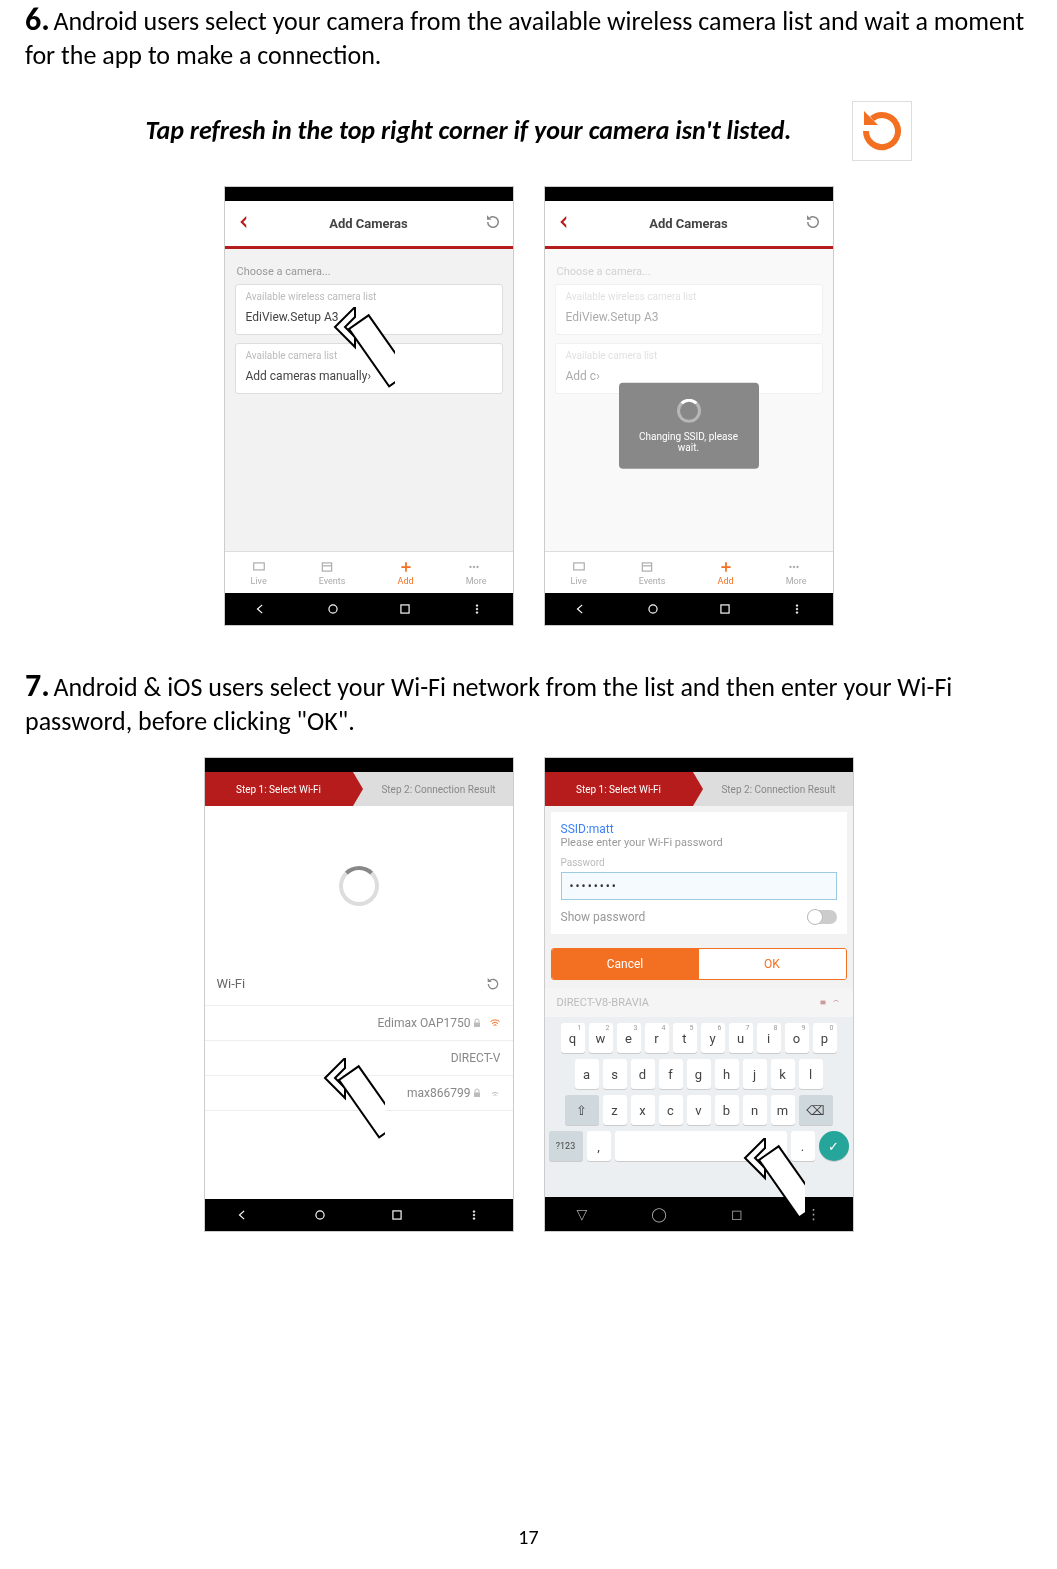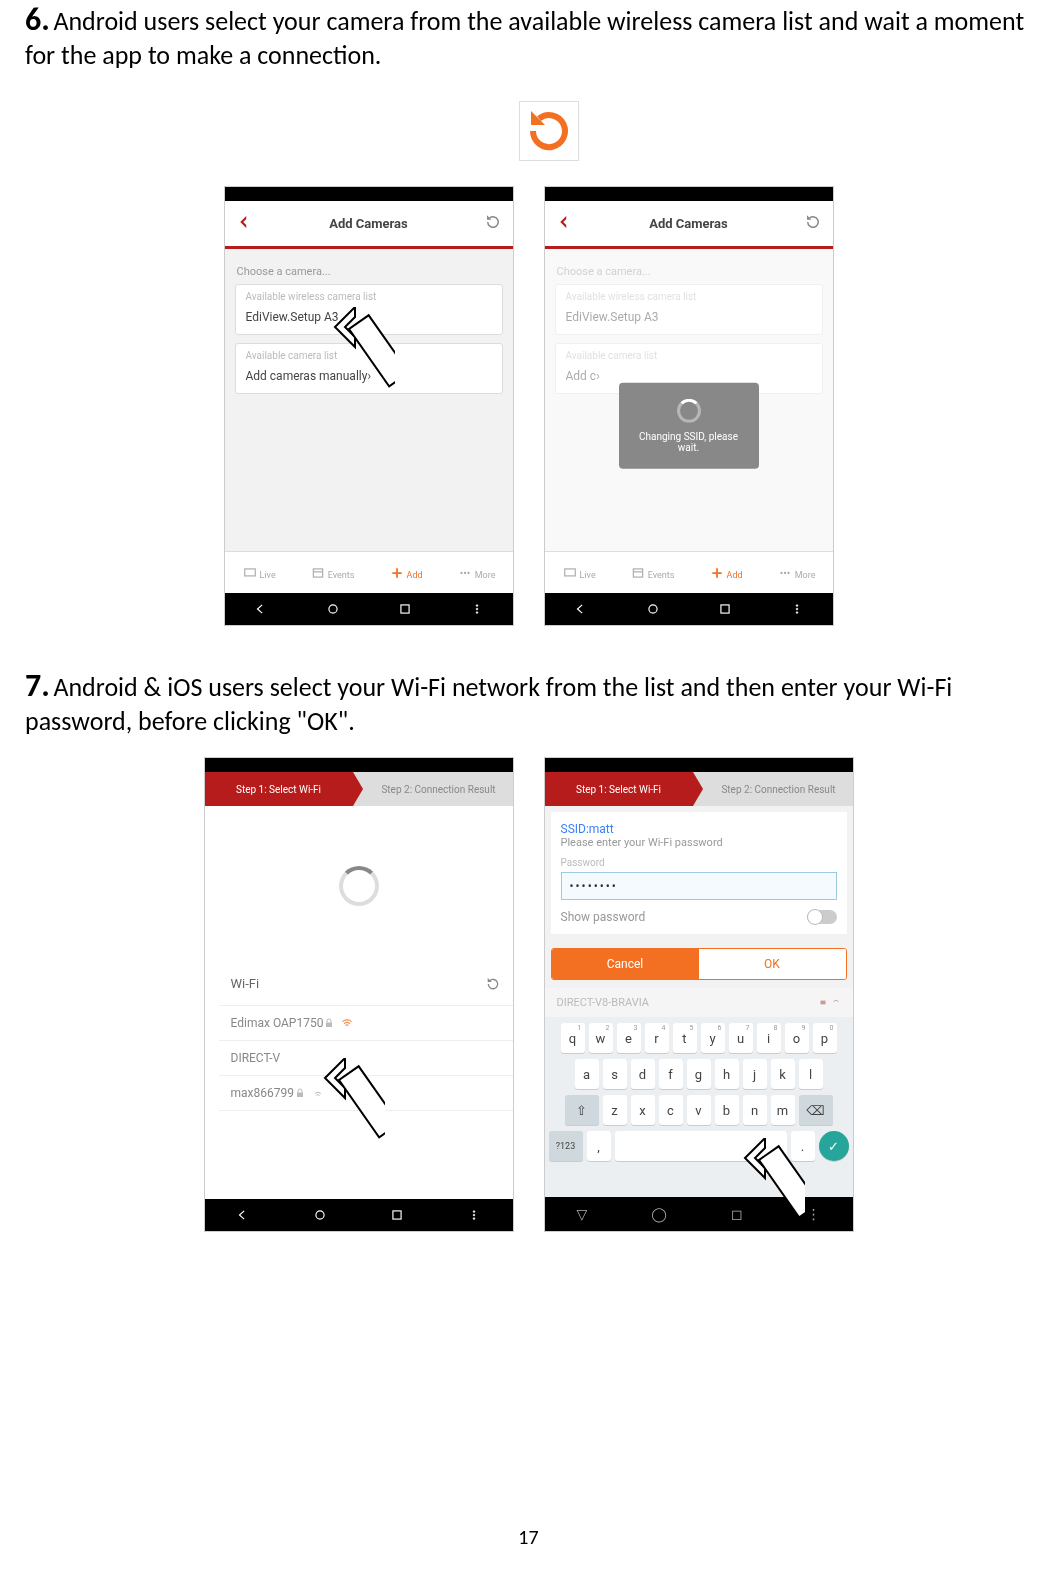--- a/index.html
+++ b/index.html
@@ -32,39 +32,39 @@
   .ph-status { height: 14px; background: #000; }
   .ph-titlebar { height: 48px; background: #fff; display: flex; align-items: center; justify-content: space-between; padding: 0 10px; border-bottom: 3px solid #b71c1c; }
   .ph-title { font-size: 13px; font-weight: bold; color: #444; }
   .chev-back svg, .ref-small svg { width: 18px; height: 18px; }
   .ph-body { flex: 1; background: #f2f2f2; padding: 10px; position: relative; }
   .section-label { font-size: 11px; color: #999; margin: 6px 2px; }
   .card { background: #fff; border: 1px solid #ddd; border-radius: 3px; margin-bottom: 8px; }
   .card-label { font-size: 10px; color: #bbb; padding: 6px 10px 0; }
   .card-row { font-size: 12px; color: #444; padding: 8px 10px 10px; display: flex; justify-content: flex-start; align-items: center; }
   .tabbar { height: 42px; background: #fff; display: flex; justify-content: space-around; align-items: center; border-top: 1px solid #ddd; }
-  .tab { display: flex; align-items: flex-end; font-size: 9px; color: #aaa; gap: 2px; }
+  .tab { display: flex; flex-direction: column; align-items: flex-start; font-size: 9px; color: #aaa; gap: 2px; }
   .tab.active { color: #f36f21; }
   .tab svg { width: 16px; height: 14px; }
   .navbar { height: 32px; background: #000; display: flex; justify-content: space-around; align-items: center; }
   .navbar svg { width: 14px; height: 14px; stroke: #fff; fill: none; }
   .overlay-dim { position: absolute; inset: 0; background: rgba(255,255,255,0.55); }
   .toast { position: absolute; left: 50%; top: 50%; transform: translate(-50%,-20%); background: #888; color: #fff; font-size: 10px; padding: 16px 12px; border-radius: 4px; text-align: center; width: 140px; }
   .toast .spinner { width: 24px; height: 24px; border: 3px solid rgba(255,255,255,0.4); border-top-color: #fff; border-radius: 50%; margin: 0 auto 8px; }
   .arrow { position: absolute; width: 70px; height: 110px; pointer-events: none; }
   .arrow svg { width: 100%; height: 100%; }
   .step7-shots .phone { width: 310px; height: 475px; }
   .stepper { height: 34px; display: flex; font-size: 10px; color: #fff; }
   .stepper .s1 { flex: 1; background: #b71c1c; display: flex; align-items: center; justify-content: center; position: relative; }
   .stepper .s1::after { content: ""; position: absolute; right: -10px; top: 0; border-left: 10px solid #b71c1c; border-top: 17px solid transparent; border-bottom: 17px solid transparent; }
   .stepper .s2 { flex: 1; background: #ddd; color: #888; display: flex; align-items: center; justify-content: center; padding-left: 12px; }
   .spinner-big { width: 40px; height: 40px; border: 4px solid #ddd; border-top-color: #888; border-radius: 50%; margin: 60px auto; }
   .wifi-list { background: #fff; }
   .wifi-head { display: flex; justify-content: space-between; padding: 10px 12px; border-bottom: 1px solid #eee; font-size: 13px; color: #666; }
-  .wifi-row { display: flex; justify-content: flex-start; align-items: center; padding: 10px 12px; border-bottom: 1px solid #eee; font-size: 12px; color: #888; }
+  .wifi-row { display: flex; justify-content: flex-end; align-items: center; padding: 10px 12px; border-bottom: 1px solid #eee; font-size: 12px; color: #888; }
   .wifi-row .icons { display: flex; gap: 6px; align-items: center; }
   .wifi-row svg { width: 12px; height: 12px; }
   .pw-card { background: #fff; margin: 6px; padding: 10px; font-size: 11px; color: #888; }
   .pw-title { color: #3b82f6; font-size: 12px; }
   .pw-sub { font-size: 11px; color: #999; margin-bottom: 8px; }
   .pw-label { font-size: 10px; color: #bbb; margin-top: 4px; }
   .pw-input { border: 1px solid #9ecae1; background: #f5faff; padding: 6px 8px; font-size: 12px; letter-spacing: 2px; color: #333; margin: 4px 0 10px; }
   .toggle-row { display: flex; justify-content: space-between; align-items: flex-start; font-size: 12px; color: #999; }
   .toggle { width: 30px; height: 14px; background: #ccc; border-radius: 8px; position: relative; }
   .toggle::after { content: ""; position: absolute; width: 14px; height: 14px; background: #fff; border: 1px solid #bbb; border-radius: 50%; left: 0; top: -1px; }
@@ -87,20 +87,21 @@
 <body>
 
 <div class="step">
   <span class="step-num">6.</span>
   <span class="step-text">
     <span class="bold">Android users</span><span> select your camera from the </span><span class="bold">available wireless camera list</span><span> and wait a moment for the app to make a connection.</span>
   </span>
 </div>
 
 <div class="tip-row">
+  <div class="tip-text">Tap refresh in the top right corner if your camera  isn't listed.</div>
   <div class="refresh-badge">
     <svg viewBox="0 0 24 24">
         <path fill="none" stroke="#f36f21" stroke-width="3" d="M4 12a8 8 0 1 0 3-6.2"></path>
         <path fill="#f36f21" d="M3 2 L3 9 L10 9 Z"></path>
       </svg>
   </div>
 </div>
 
 <div class="shots-row">
 
@@ -277,21 +278,21 @@
 
   <div class="phone tall">
     <div class="ph-status"></div>
     <div class="stepper">
       <div class="s1">Step 1: Select Wi-Fi</div>
       <div class="s2">Step 2: Connection Result</div>
     </div>
     <div style="flex:0 0 auto; background:#fff;">
       <div class="spinner-big"></div>
     </div>
-    <div class="wifi-list" style="flex:1;padding-left:14px;">
+    <div class="wifi-list" style="flex:1;">
       <div class="wifi-head">
         <span>Wi-Fi</span>
         <span><svg width="16" height="16" viewBox="0 0 24 24">
               <path fill="none" stroke="#888" stroke-width="2" d="M5 12a7 7 0 1 0 2.5-5.3"></path>
               <path fill="#888" d="M4 3 L4 9 L10 9 Z"></path>
             </svg></span>
       </div>
       <div class="wifi-row">
           <span>Edimax OAP1750</span>
           <span class="icons">

